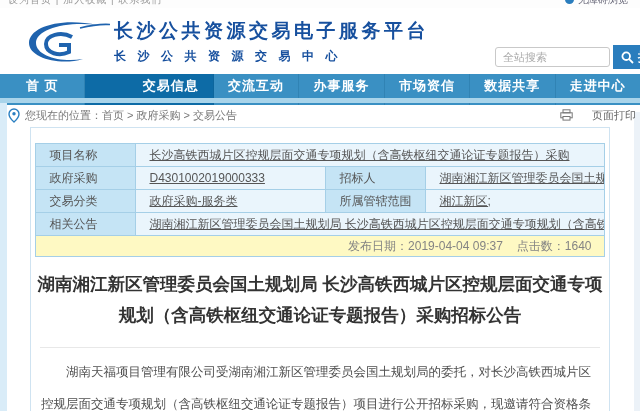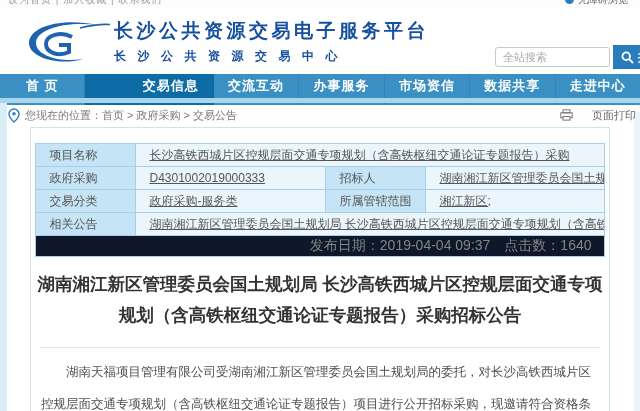--- a/index.html
+++ b/index.html
@@ -44,21 +44,21 @@
   .side-right { position:absolute; right:0; top:112px; bottom:0; width:6px; background:#ecf2f8; }
 
   
   .panel { position:absolute; left:30px; top:127px; width:580px; height:300px; background:#fff; border:1px solid #cfe3f1; }
 
   table.info { width:568px; margin:15px auto 0; border-collapse:collapse; font-size:12px; color:#555; table-layout:fixed; }
   table.info td { border:1px solid #a5cfe7; height:23px; padding:0 6px 0 13px; overflow:hidden; white-space:nowrap; }
   td.lbl { width:100px; background:#c5e4f5; }
   td.val { background:#eaf5fc;text-decoration:underline; }
   col.c1 { width:100px; } col.c2 { width:190px; } col.c3 { width:100px; } col.c4 { width:178px; }
-  tr.pubrow td { background:#0f172a; text-align:right; color:#848484; font-size:14px; padding-right:12px; height:21px; }
+  tr.pubrow td { background:#fef9c3; text-align:right; color:#848484; font-size:12px; padding-right:12px; height:21px; }
   .hits { margin-left:14px; }
 
   .article-title { width:574px; margin:12px auto 16px; text-align:center; font-size:17.5px; font-weight:bold; color:#333; line-height:31px; }
   .divider { margin:16px 9px 0; border-top:1px solid #e8e8e8; }
   .para { margin:8px 10px 0; font-size:12.5px; line-height:32px; color:#4f4f4f; text-indent:2em; text-align:left; }
 </style>
 </head>
 <body>
 
 <div class="topbar">

